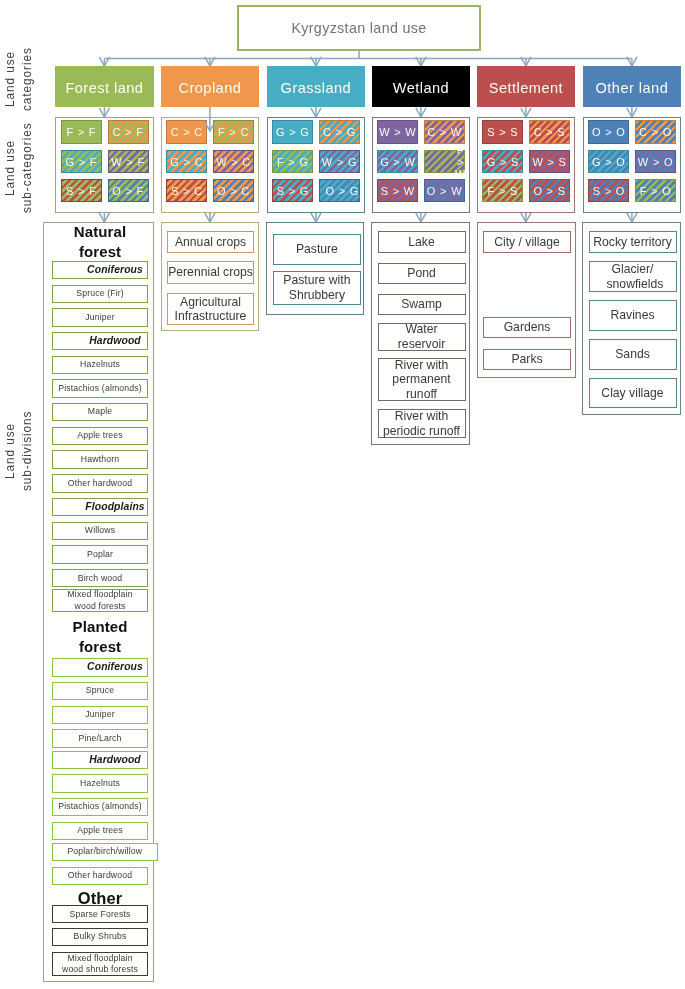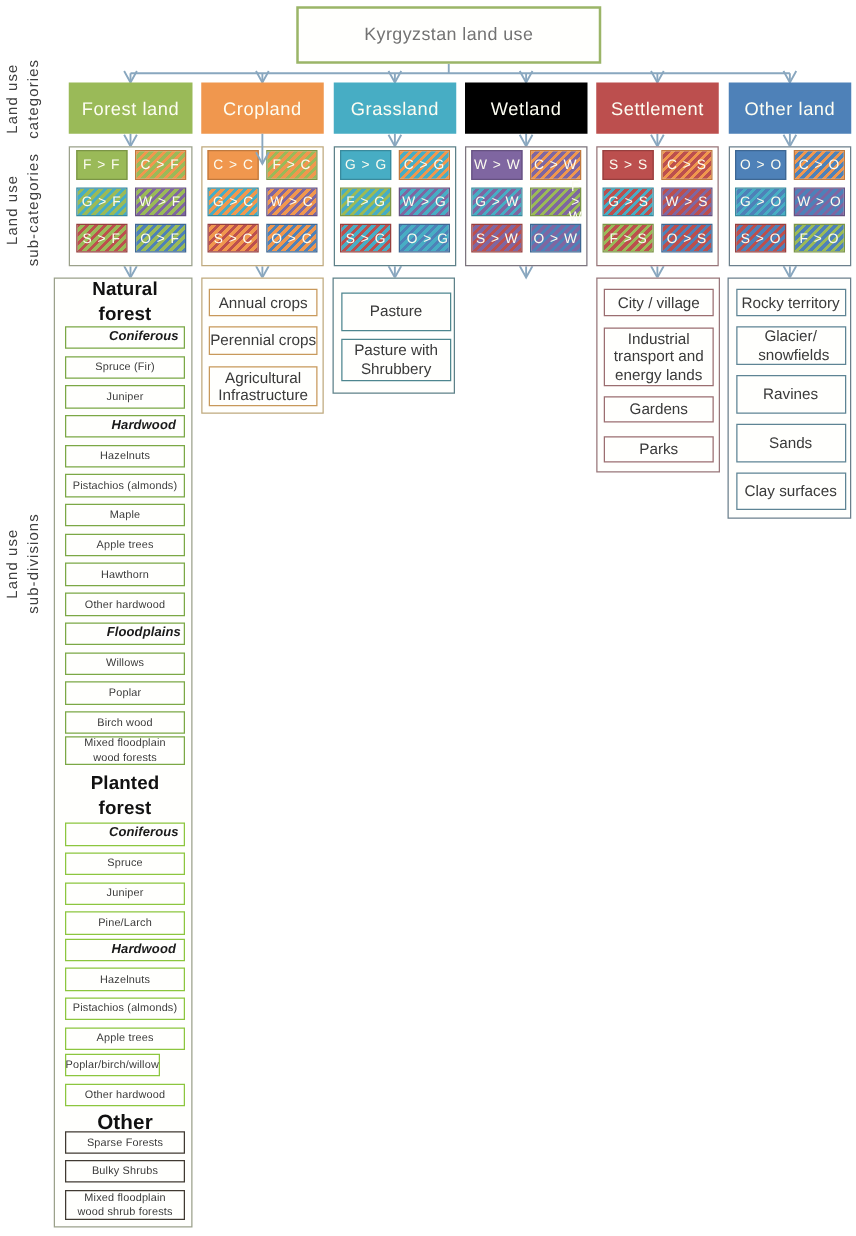--- a/index.html
+++ b/index.html
@@ -315,21 +315,21 @@
       </div>
 <div class="abs fx sd-item sd-sm" style="left: 7.4px; top: 551.4px; width: 96.5px; height: 18.6px; border-width: 1.35px; border-style: solid; border-color: rgb(140, 198, 62);">
         <span style="max-width:92px;">Hazelnuts</span>
       </div>
 <div class="abs fx sd-item sd-sm" style="left: 7.4px; top: 574.5px; width: 96.5px; height: 18.6px; border-width: 1.35px; border-style: solid; border-color: rgb(140, 198, 62);">
         <span style="max-width:92px;">Pistachios (almonds)</span>
       </div>
 <div class="abs fx sd-item sd-sm" style="left: 7.4px; top: 598.7px; width: 96.5px; height: 18.6px; border-width: 1.35px; border-style: solid; border-color: rgb(140, 198, 62);">
         <span style="max-width:92px;">Apple trees</span>
       </div>
-<div class="abs fx sd-item sd-sm" style="left: 7.4px; top: 619.8px; width: 76px; height: 18.6px; border-width: 1.35px; border-style: solid; border-color: rgb(140, 198, 62);">
+<div class="abs fx sd-item sd-sm" style="left: 7.4px; top: 619.8px; width: 106px; height: 18.6px; border-width: 1.35px; border-style: solid; border-color: rgb(140, 198, 62);">
         <span style="max-width:92px;">Poplar/birch/willow</span>
       </div>
 <div class="abs fx sd-item sd-sm" style="left: 7.4px; top: 643.5px; width: 96.5px; height: 18.6px; border-width: 1.35px; border-style: solid; border-color: rgb(140, 198, 62);">
         <span style="max-width:92px;">Other hardwood</span>
       </div>
 <div class="abs fx sd-head" style="left:7.4px;top:668.5px;width:96.5px;height:13.0px;font-size:16.5px;">
         <span style="display:block;max-width:62px;">Other</span>
       </div>
 <div class="abs fx sd-item sd-sm" style="left: 7.4px; top: 682.2px; width: 96.5px; height: 18.1px; border-width: 1.5px; border-style: solid; border-color: rgb(64, 58, 50);">
         <span style="max-width:92px;">Sparse Forests</span>
@@ -353,27 +353,44 @@
       </div>
 </div>
 <div class="abs sd-box" style="left: 266.4px; top: 222px; width: 98px; height: 93px; border-width: 1.1px; border-style: solid; border-color: rgb(94, 129, 137);">
 <div class="abs fx sd-item " style="left: 5.5px; top: 11px; width: 88px; height: 30.6px; border-width: 1.1px; border-style: solid; border-color: rgb(78, 134, 143);">
         <span style="max-width:86px;">Pasture</span>
       </div>
 <div class="abs fx sd-item " style="left: 5.5px; top: 47.5px; width: 88px; height: 34.5px; border-width: 1.1px; border-style: solid; border-color: rgb(78, 134, 143);">
         <span style="max-width:80px;">Pasture with Shrubbery</span>
       </div>
 </div>
+<div class="abs sd-box" style="left: 371px; top: 222px; width: 99px; height: 223px; border-width: 1.1px; border-style: solid; border-color: rgb(124, 117, 126);">
+<div class="abs fx sd-item " style="left: 5.5px; top: 8.4px; width: 88px; height: 21.4px; border-width: 1.1px; border-style: solid; border-color: rgb(111, 106, 114);">
+        <span style="max-width:88px;">Lake</span>
+      </div>
+<div class="abs fx sd-item " style="left: 5.5px; top: 39.6px; width: 88px; height: 21.4px; border-width: 1.1px; border-style: solid; border-color: rgb(111, 106, 114);">
+        <span style="max-width:88px;">Pond</span>
+      </div>
+<div class="abs fx sd-item " style="left: 5.5px; top: 70.8px; width: 88px; height: 21.4px; border-width: 1.1px; border-style: solid; border-color: rgb(111, 106, 114);">
+        <span style="max-width:88px;">Swamp</span>
+      </div>
+<div class="abs fx sd-item " style="left: 5.5px; top: 99.8px; width: 88px; height: 28.4px; border-width: 1.1px; border-style: solid; border-color: rgb(111, 106, 114);">
+        <span style="max-width:56px;">Water reservoir</span>
+      </div>
+<div class="abs fx sd-item " style="left: 5.5px; top: 135px; width: 88px; height: 43px; border-width: 1.1px; border-style: solid; border-color: rgb(111, 106, 114);">
+        <span style="max-width:62px;">River with permanent runoff</span>
+      </div>
+<div class="abs fx sd-item " style="left: 5.5px; top: 186px; width: 88px; height: 29px; border-width: 1.1px; border-style: solid; border-color: rgb(111, 106, 114);">
+        <span style="max-width:86px;">River with periodic runoff</span>
+      </div>
+</div>
 <div class="abs sd-box" style="left: 476.5px; top: 222px; width: 99.5px; height: 156px; border-width: 1.1px; border-style: solid; border-color: rgb(152, 118, 122);">
 <div class="abs fx sd-item " style="left: 5.5px; top: 8.2px; width: 88px; height: 21.6px; border-width: 1.1px; border-style: solid; border-color: rgb(155, 110, 112);">
         <span style="max-width:88px;">City / village</span>
       </div>
-<div class="abs fx sd-item " style="left: 5.5px; top: 38.8px; width: 88px; height: 47.6px; border-width: 1.1px; border-style: solid; border-color: rgb(155, 110, 112);">
-        <span style="max-width:82px;">Industrial transport and energy lands</span>
-      </div>
 <div class="abs fx sd-item " style="left: 5.5px; top: 93.8px; width: 88px; height: 21.6px; border-width: 1.1px; border-style: solid; border-color: rgb(155, 110, 112);">
         <span style="max-width:88px;">Gardens</span>
       </div>
 <div class="abs fx sd-item " style="left: 5.5px; top: 125.8px; width: 88px; height: 21.6px; border-width: 1.1px; border-style: solid; border-color: rgb(155, 110, 112);">
         <span style="max-width:88px;">Parks</span>
       </div>
 </div>
 <div class="abs sd-box" style="left: 582px; top: 222px; width: 99px; height: 193px; border-width: 1.1px; border-style: solid; border-color: rgb(108, 128, 141);">
 <div class="abs fx sd-item " style="left: 5.5px; top: 8.2px; width: 88px; height: 21.6px; border-width: 1.1px; border-style: solid; border-color: rgb(94, 132, 148);">
         <span style="max-width:88px;">Rocky territory</span>
@@ -381,20 +398,20 @@
 <div class="abs fx sd-item " style="left: 5.5px; top: 38.2px; width: 88px; height: 31px; border-width: 1.1px; border-style: solid; border-color: rgb(94, 132, 148);">
         <span style="max-width:52px;">Glacier/ snowfields</span>
       </div>
 <div class="abs fx sd-item " style="left: 5.5px; top: 77.2px; width: 88px; height: 31px; border-width: 1.1px; border-style: solid; border-color: rgb(94, 132, 148);">
         <span style="max-width:88px;">Ravines</span>
       </div>
 <div class="abs fx sd-item " style="left: 5.5px; top: 116.2px; width: 88px; height: 31px; border-width: 1.1px; border-style: solid; border-color: rgb(94, 132, 148);">
         <span style="max-width:88px;">Sands</span>
       </div>
 <div class="abs fx sd-item " style="left: 5.5px; top: 155.2px; width: 88px; height: 30px; border-width: 1.1px; border-style: solid; border-color: rgb(94, 132, 148);">
-        <span style="max-width:88px;">Clay surfaces</span>
+        <span style="max-width:88px;">Clay village</span>
       </div>
 </div>
 <svg class="conn" style="z-index:5">
       <path d="M209.9 107 L209.9 131" stroke-width="1.5" fill="none" stroke="#89A7BF"></path>
       <path d="M204.8 121.8 L209.9 131 L215.0 121.8" stroke-width="1.5" fill="none" stroke-linejoin="miter" stroke="#89A7BF"></path>
     </svg>
 </div>
 
 </body></html>

